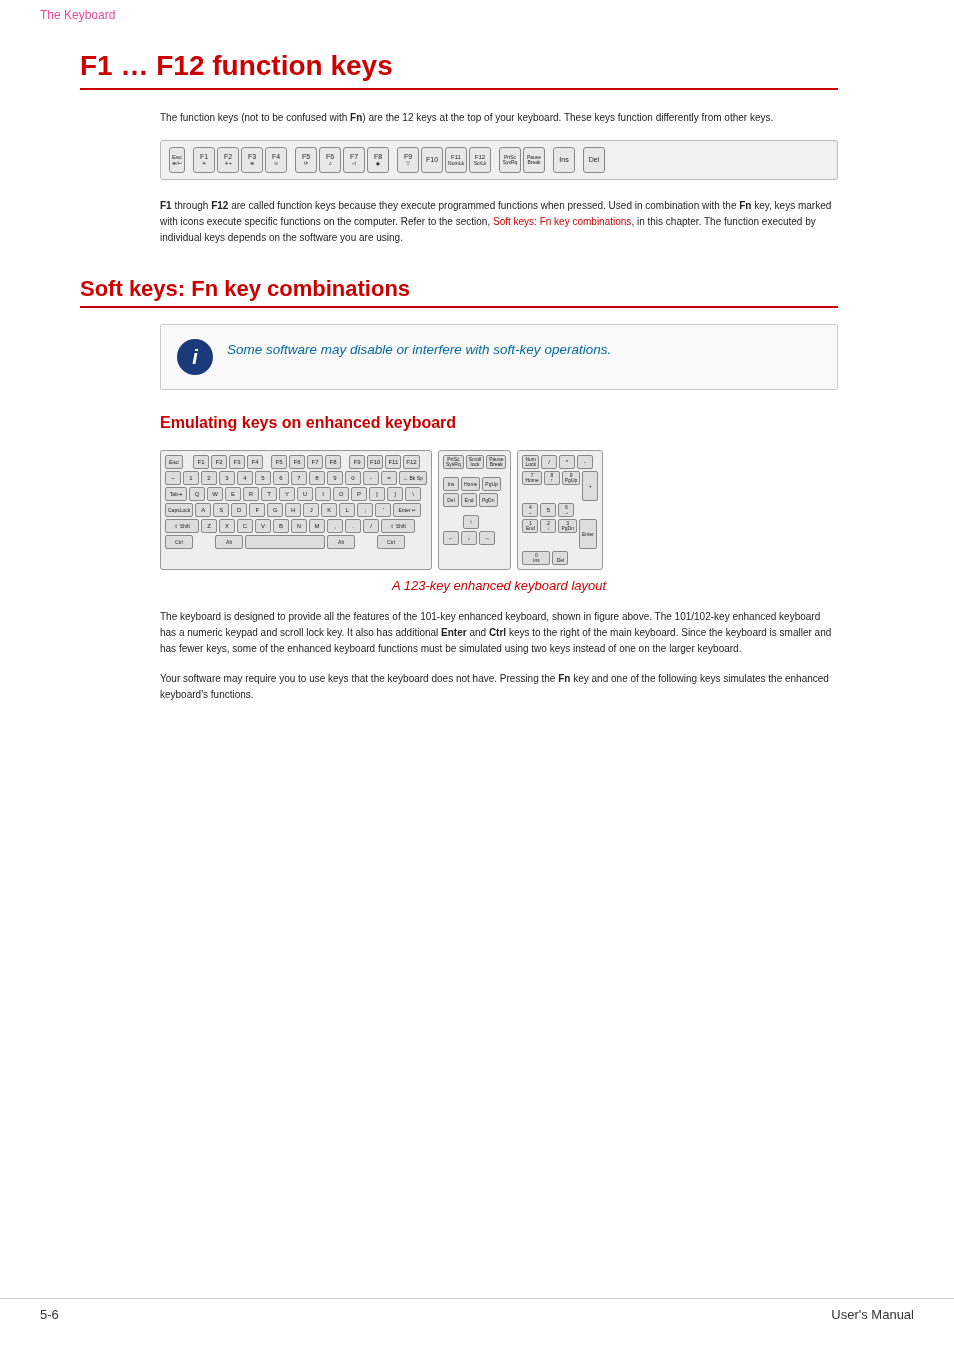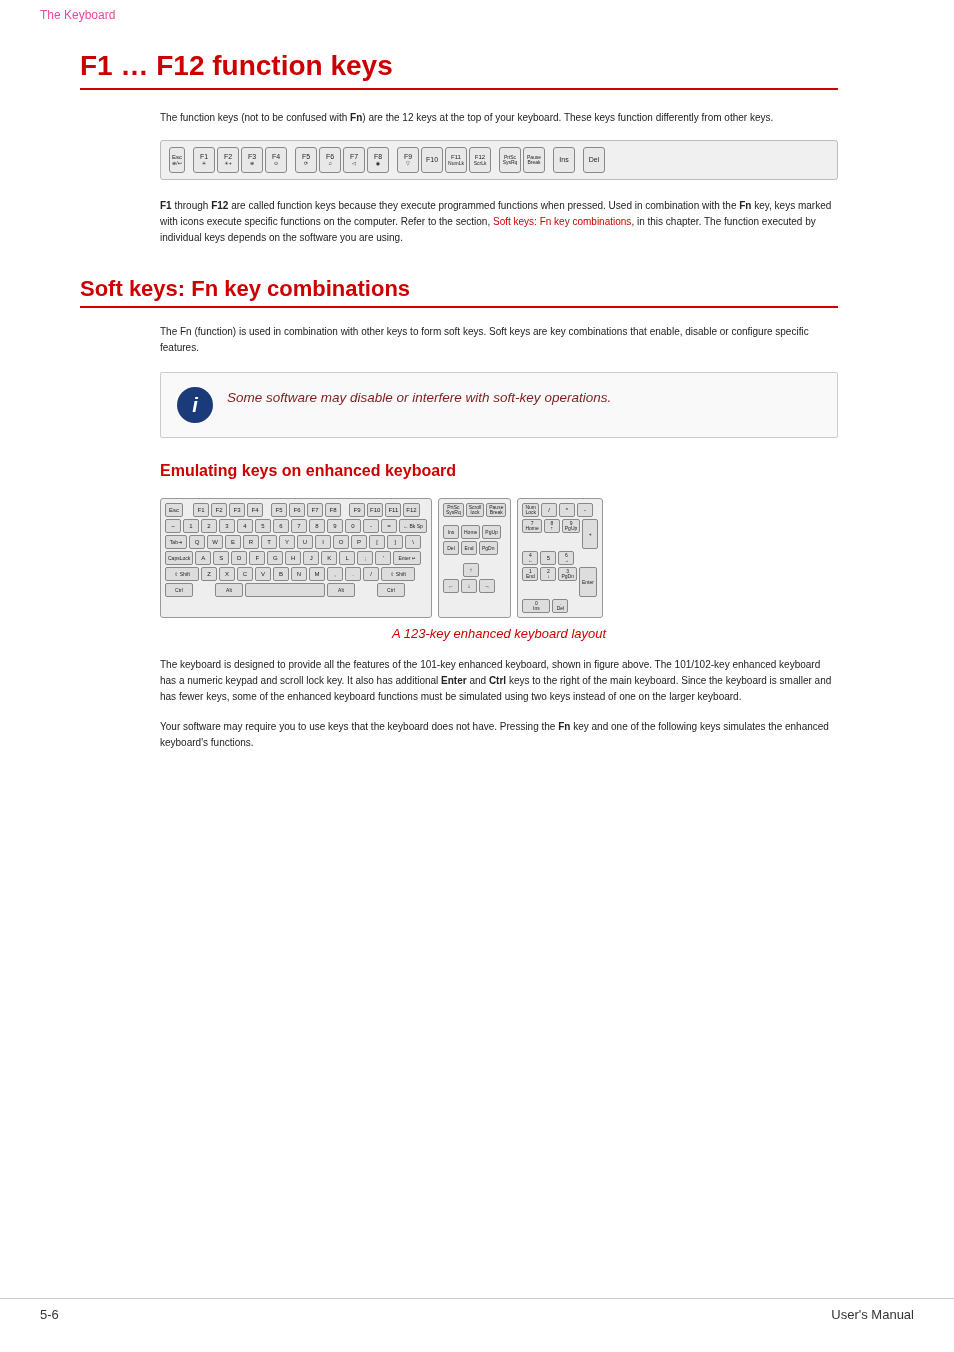--- a/index.html
+++ b/index.html
@@ -118,21 +118,21 @@
       color: white;
       font-size: 20px;
       font-style: italic;
       font-weight: bold;
     }
 
     .info-text {
       font-style: italic;
       font-size: 13.5px;
       line-height: 1.6;
-      color: #7f1d1d;
+      color: #0369a1;
     }
 
     
     .keyboard-diagram {
       display: flex;
       gap: 6px;
       margin: 18px 0 8px 0;
       font-size: 6.5px;
     }
 
@@ -282,21 +282,20 @@
       <p class="para">
         <span class="bold">F1</span><span> through </span><span class="bold">F12</span><span> are called function keys because they execute programmed functions when pressed. Used in combination with the </span><span class="bold">Fn</span><span> key, keys marked with icons execute specific functions on the computer. Refer to the section, </span><a class="link">Soft keys: Fn key combinations</a><span>, in this chapter. The function executed by individual keys depends on the software you are using.</span>
       </p>
     </div>
   </div>
 
   <div class="section-block">
     <div class="section-title-sub">Soft keys: Fn key combinations</div>
 
     <div class="indent">
-      <p class="para">The Fn (function) is used in combination with other keys to form soft keys. Soft keys are key combinations that enable, disable or configure specific features.</p>
 
       <div class="info-box">
         <div class="info-icon">i</div>
         <div class="info-text">
           <span>Some software may disable or interfere with soft-key operations.</span><br>
         </div>
       </div>
 
       <div>
         <div class="section-title-small">Emulating keys on enhanced keyboard</div>

